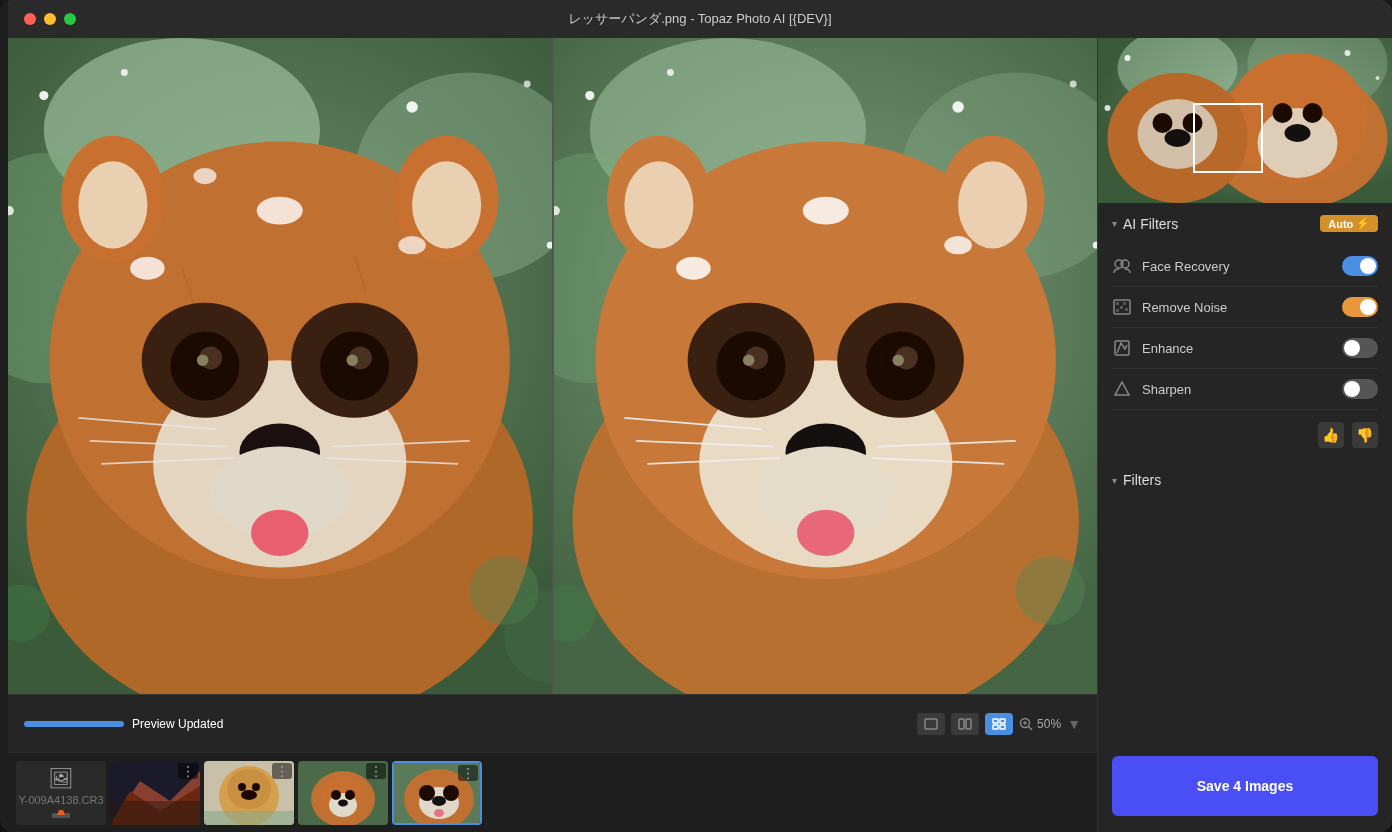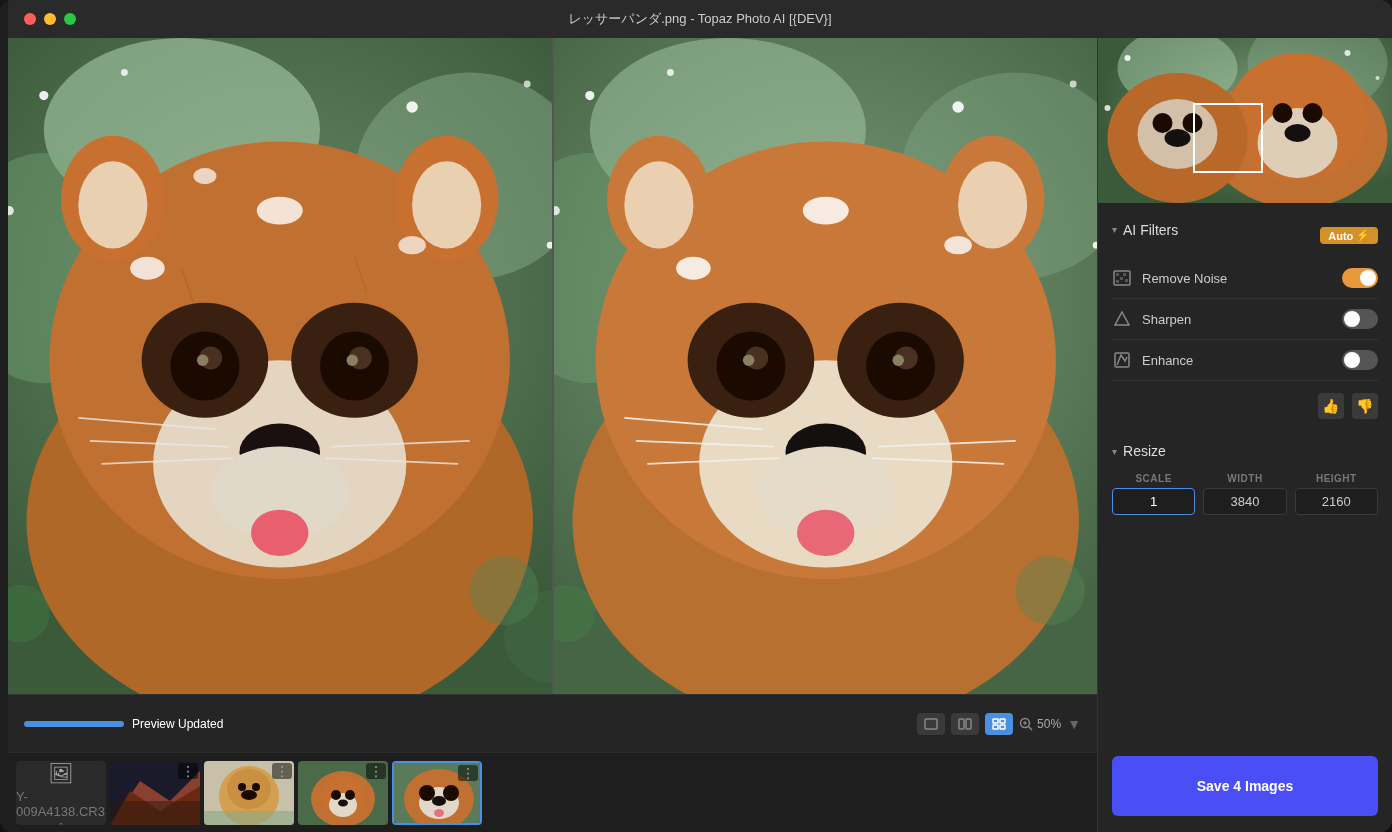--- a/index.html
+++ b/index.html
@@ -186,22 +186,23 @@
       align-items: center;
       justify-content: center;
       gap: 4px;
       flex-shrink: 0;
     }
     .filmstrip-placeholder .icon-img {
       font-size: 20px;
       color: #aaa;
     }
     .filmstrip-placeholder .filename {
-      font-size: 13px;
+      font-size: 11px;
       color: #777;
+      text-align: center;
     }
     
     .right-panel {
       width: 295px;
       background: #252525;
       display: flex;
       flex-direction: column;
       flex-shrink: 0;
       border-left: 1px solid #333;
     }
@@ -249,21 +250,20 @@
     .auto-badge {
       background: #d4912a;
       color: #fff;
       font-size: 11px;
       font-weight: 600;
       padding: 2px 8px;
       border-radius: 4px;
       display: flex;
       align-items: center;
       gap: 3px;
-      margin-top: 12px;
     }
     .filter-row {
       display: flex;
       align-items: center;
       padding: 10px 0;
       border-bottom: 1px solid #333;
     }
     .filter-icon {
       width: 20px;
       height: 20px;
@@ -674,81 +674,78 @@
           <div class="section-title-row">
             <span class="chevron-icon">▾</span>
             <span>AI Filters</span>
           </div>
           <div class="auto-badge">
             <span>Auto</span>
             <span>⚡</span>
           </div>
         </div>
 
+        <div class="filter-row">
+          <div class="filter-icon">
+            <svg width="18" height="16" viewBox="0 0 18 16" fill="none">
+              <circle cx="6" cy="6" r="4" stroke="#888" stroke-width="1.5"></circle>
+              <circle cx="12" cy="6" r="4" stroke="#888" stroke-width="1.5"></circle>
+              <path d="M1 15c0-3 2-4 5-4M12 11c3 0 5 1 5 4" stroke="#888" stroke-width="1.5"></path>
+            </svg>
+          </div>
+          <span class="filter-name">Face Recovery</span>
+          <div class="toggle on-blue"></div>
+        </div>
 
         <div class="filter-row">
           <div class="filter-icon">
             <svg width="18" height="16" viewBox="0 0 18 16" fill="none">
               <rect x="1" y="1" width="16" height="14" rx="1" stroke="#888" stroke-width="1.5"></rect>
               <rect x="3" y="3" width="3" height="3" fill="#888" opacity="0.5"></rect>
               <rect x="10" y="3" width="3" height="3" fill="#888" opacity="0.5"></rect>
               <rect x="7" y="7" width="3" height="3" fill="#888" opacity="0.5"></rect>
               <rect x="3" y="10" width="3" height="3" fill="#888" opacity="0.5"></rect>
               <rect x="12" y="9" width="3" height="3" fill="#888" opacity="0.5"></rect>
             </svg>
           </div>
           <span class="filter-name">Remove Noise</span>
           <div class="toggle on-orange"></div>
         </div>
 
         <div class="filter-row">
           <div class="filter-icon">
             <svg width="16" height="16" viewBox="0 0 16 16" fill="none">
-              <polygon points="8,1 15,14 1,14" stroke="#888" stroke-width="1.5" fill="none"></polygon>
-            </svg>
-          </div>
-          <span class="filter-name">Sharpen</span>
+              <rect x="1" y="1" width="14" height="14" rx="1" stroke="#888" stroke-width="1.5"></rect>
+              <path d="M3 13L7 3L11 9L13 5" stroke="#888" stroke-width="1.5"></path>
+            </svg>
+          </div>
+          <span class="filter-name">Enhance</span>
           <div class="toggle off"></div>
         </div>
 
         <div class="filter-row">
           <div class="filter-icon">
             <svg width="16" height="16" viewBox="0 0 16 16" fill="none">
-              <rect x="1" y="1" width="14" height="14" rx="1" stroke="#888" stroke-width="1.5"></rect>
-              <path d="M3 13L7 3L11 9L13 5" stroke="#888" stroke-width="1.5"></path>
-            </svg>
-          </div>
-          <span class="filter-name">Enhance</span>
+              <polygon points="8,1 15,14 1,14" stroke="#888" stroke-width="1.5" fill="none"></polygon>
+            </svg>
+          </div>
+          <span class="filter-name">Sharpen</span>
           <div class="toggle off"></div>
         </div>
 
         <div class="accuracy-row">
           <div style="flex:1"></div>
           <button class="thumb-btn">👍</button>
           <button class="thumb-btn">👎</button>
         </div>
 
         <div class="resize-section">
           <div class="resize-title-row">
             <span class="chevron-icon">▾</span>
-            <span>Resize</span>
-          </div>
-          <div class="resize-cols">
-            <div class="resize-col">
-              <span class="resize-label">SCALE</span>
-              <input class="resize-input" type="text" value="1" style="">
-            </div>
-            <div class="resize-col">
-              <span class="resize-label">WIDTH</span>
-              <input class="resize-input plain" type="text" value="3840" style="">
-            </div>
-            <div class="resize-col">
-              <span class="resize-label">HEIGHT</span>
-              <input class="resize-input plain" type="text" value="2160" style="">
-            </div>
+            <span>Filters</span>
           </div>
         </div>
       </div>
 
       <div style="padding: 0 14px 16px;">
         <button class="save-btn">Save 4 Images</button>
       </div>
     </div>
   </div>
 </div>

